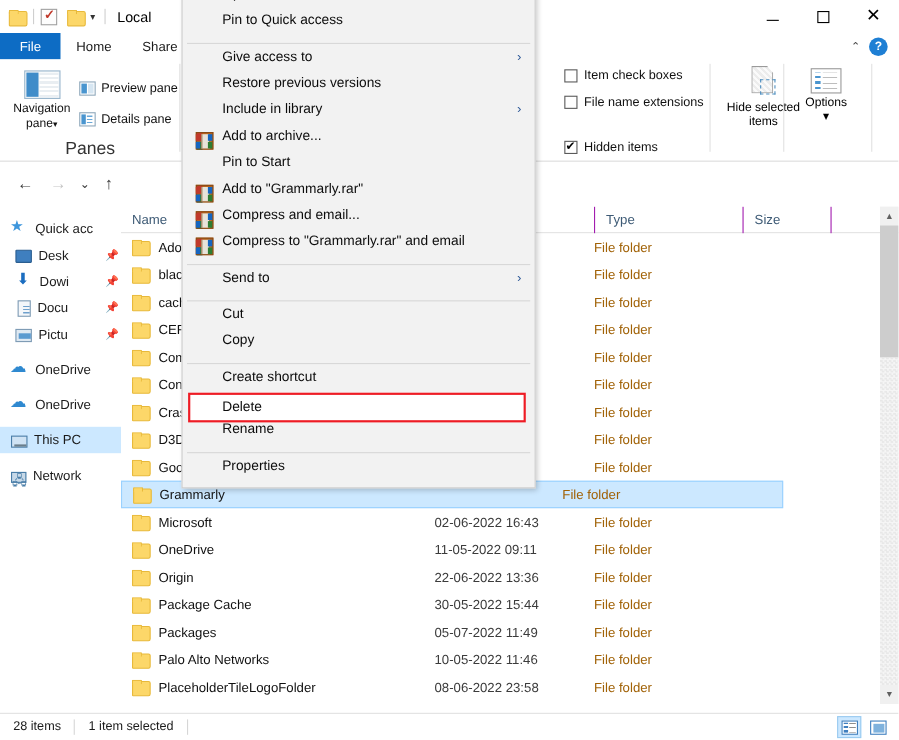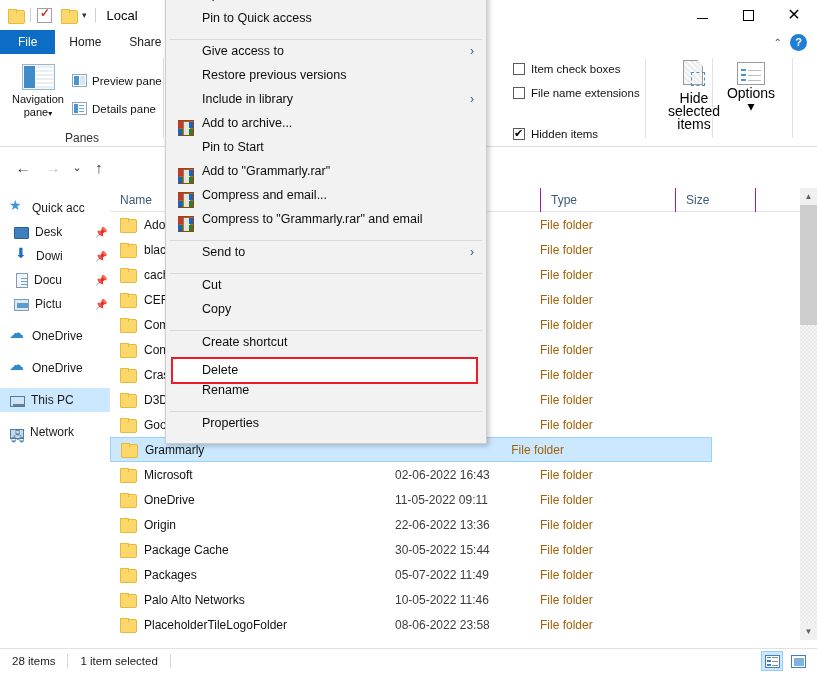--- a/index.html
+++ b/index.html
@@ -70,21 +70,21 @@
     font-size:11px; font-weight:bold; display:flex; align-items:center; justify-content:center;
   }
 
   
   .ribbon {
     position:absolute; left:0; top:54px; width:817px; height:93px;
     background:#ffffff; border-bottom:1px solid #dcdcdc;
   }
   .rgroup { position:absolute; top:0; height:93px; }
   .rgroup-label {
-    position:absolute; bottom:2px; width:100%; text-align:center; font-size:12px; color:#333;
+    position:absolute; bottom:2px; width:100%; text-align:center; font-size:16px; color:#333;
   }
   .rgroup-divider { position:absolute; top:4px; width:1px; height:80px; background:#e2e2e2; }
 
   
   .navpane-btn {
     position:absolute; left:8px; top:6px; width:60px; height:72px;
     display:flex; flex-direction:column; align-items:center; justify-content:flex-start;
   }
   .navpane-ico {
     width:33px; height:26px; border:1px solid #9bb7cd; background:#f2f6f9; position:relative; margin-top:4px;
@@ -126,21 +126,21 @@
   }
   .hide-ico .pg {
     position:absolute; left:4px; top:0; width:20px; height:25px;
     background:#fafafa; border:1px solid #9a9a9a;
     clip-path: polygon(0 0, 72% 0, 100% 26%, 100% 100%, 0 100%);
     background-image: repeating-linear-gradient(45deg,#ececec 0 2px,#fafafa 2px 4px);
   }
   .hide-ico .dash {
     position:absolute; left:12px; top:12px; width:14px; height:14px; border:1px dashed #4f8fc0;
   }
-  .hide-txt { font-size:14px; text-align:center; line-height:13px; margin-top:2px; }
+  .hide-txt { font-size:11px; text-align:center; line-height:13px; margin-top:2px; }
   .options-btn {
     position:absolute; left:0; top:4px; width:62px; height:78px;
     display:flex; flex-direction:column; align-items:center;
   }
   .opt-ico {
     width:28px; height:23px; border:1px solid #9a9a9a; background:#fff; position:relative; margin-top:4px;
   }
   .opt-ico::before {
     content:""; position:absolute; left:3px; top:3px; width:5px; bottom:3px;
     background: repeating-linear-gradient(0deg,#4a95cf 0 2px,#fff 2px 5px);

